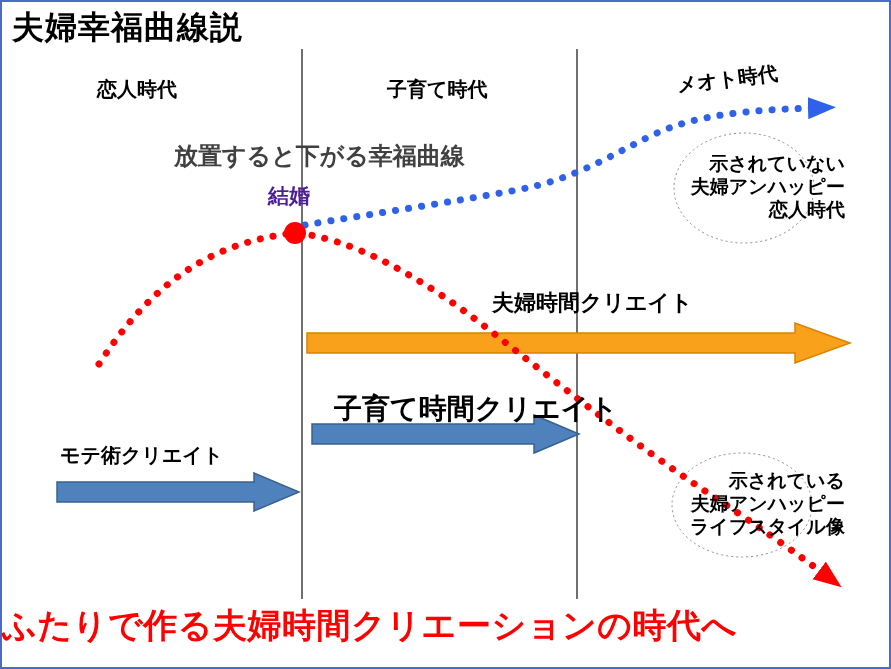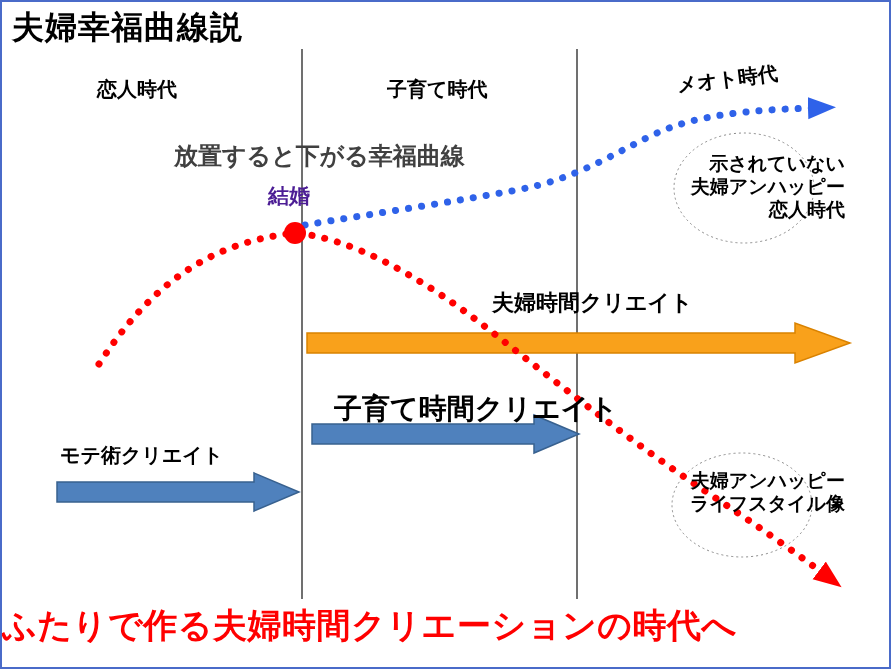--- a/index.html
+++ b/index.html
@@ -99,20 +99,21 @@
   <div class="txt red-note">放置すると下がる幸福曲線</div>
   <div class="txt marriage-label">結婚</div>
 
   <div class="txt lifestyle-block happy-block">
     <span>示されていない</span>
     <span>夫婦アンハッピー</span>
     <span>恋人時代</span>
   </div>
 
   <div class="txt lifestyle-block unhappy-block">
+    <span>示されている</span>
     <span>夫婦アンハッピー</span>
     <span>ライフスタイル像</span>
   </div>
 
   <div class="txt arrow-label-couple">夫婦時間クリエイト</div>
   <div class="txt arrow-label-childcare">子育て時間クリエイト</div>
   <div class="txt arrow-label-mote">モテ術クリエイト</div>
 
   <div class="txt footer">ふたりで作る夫婦時間クリエーションの時代へ</div>
 

